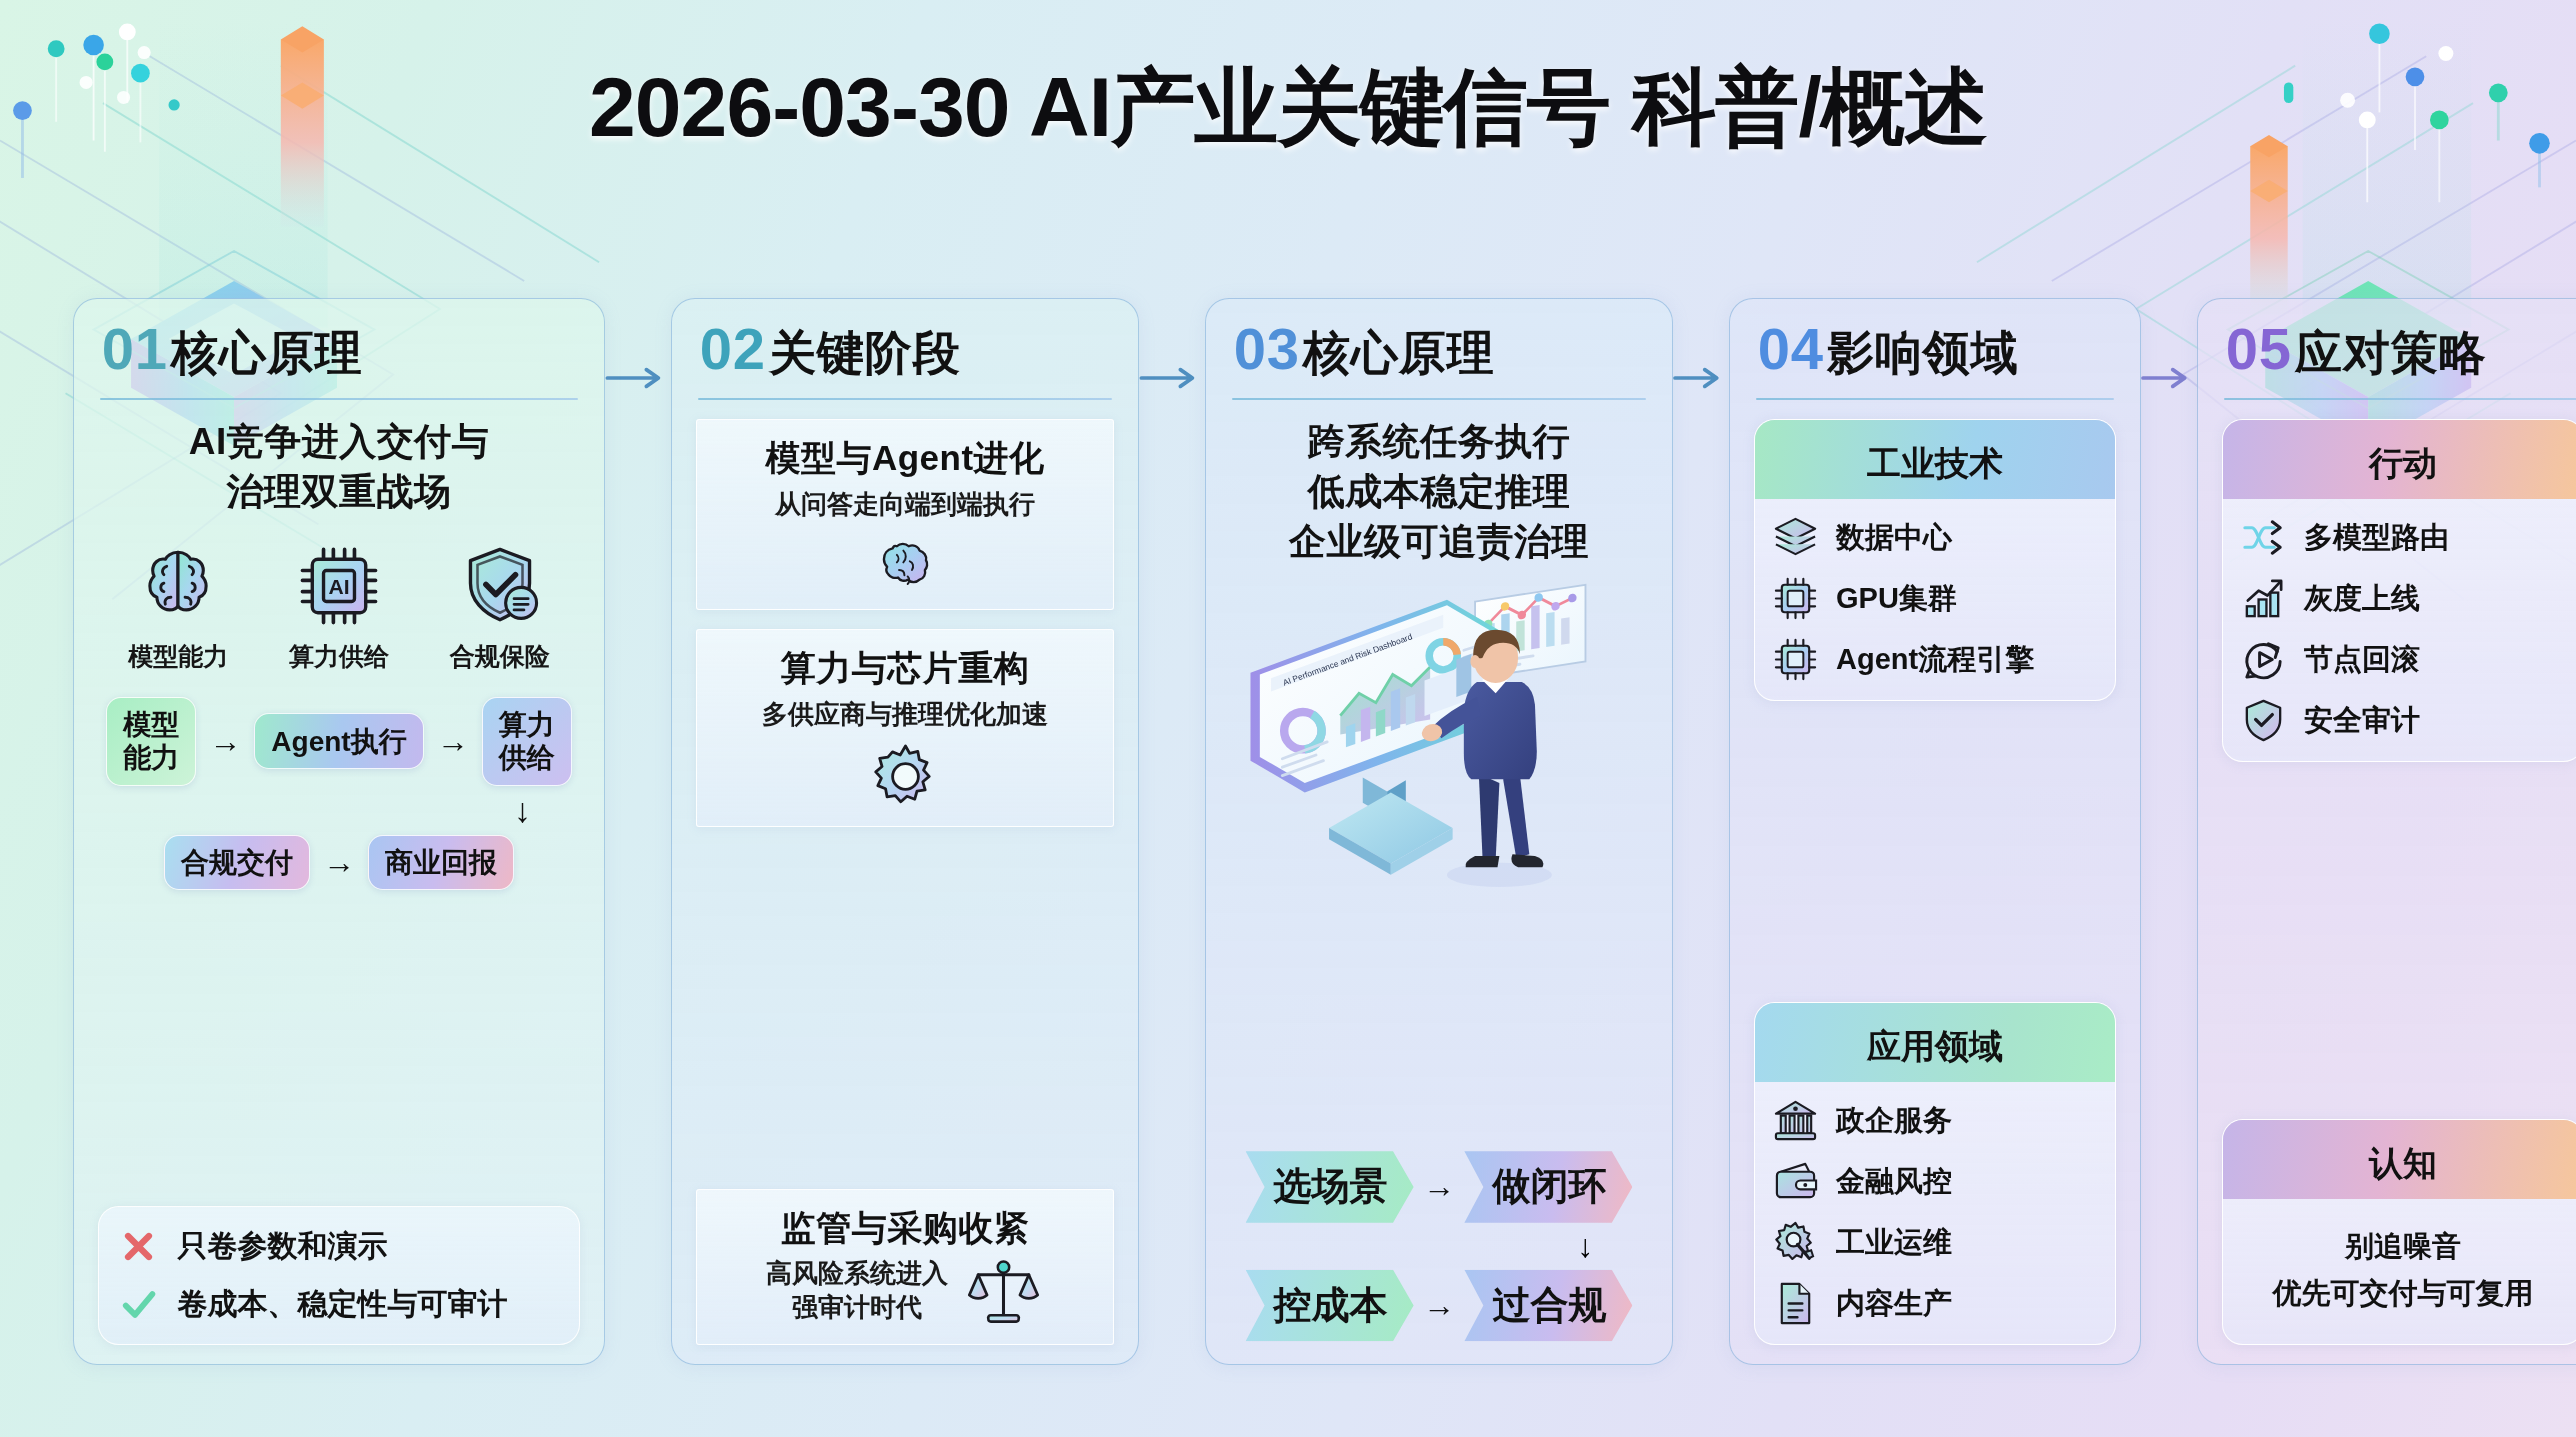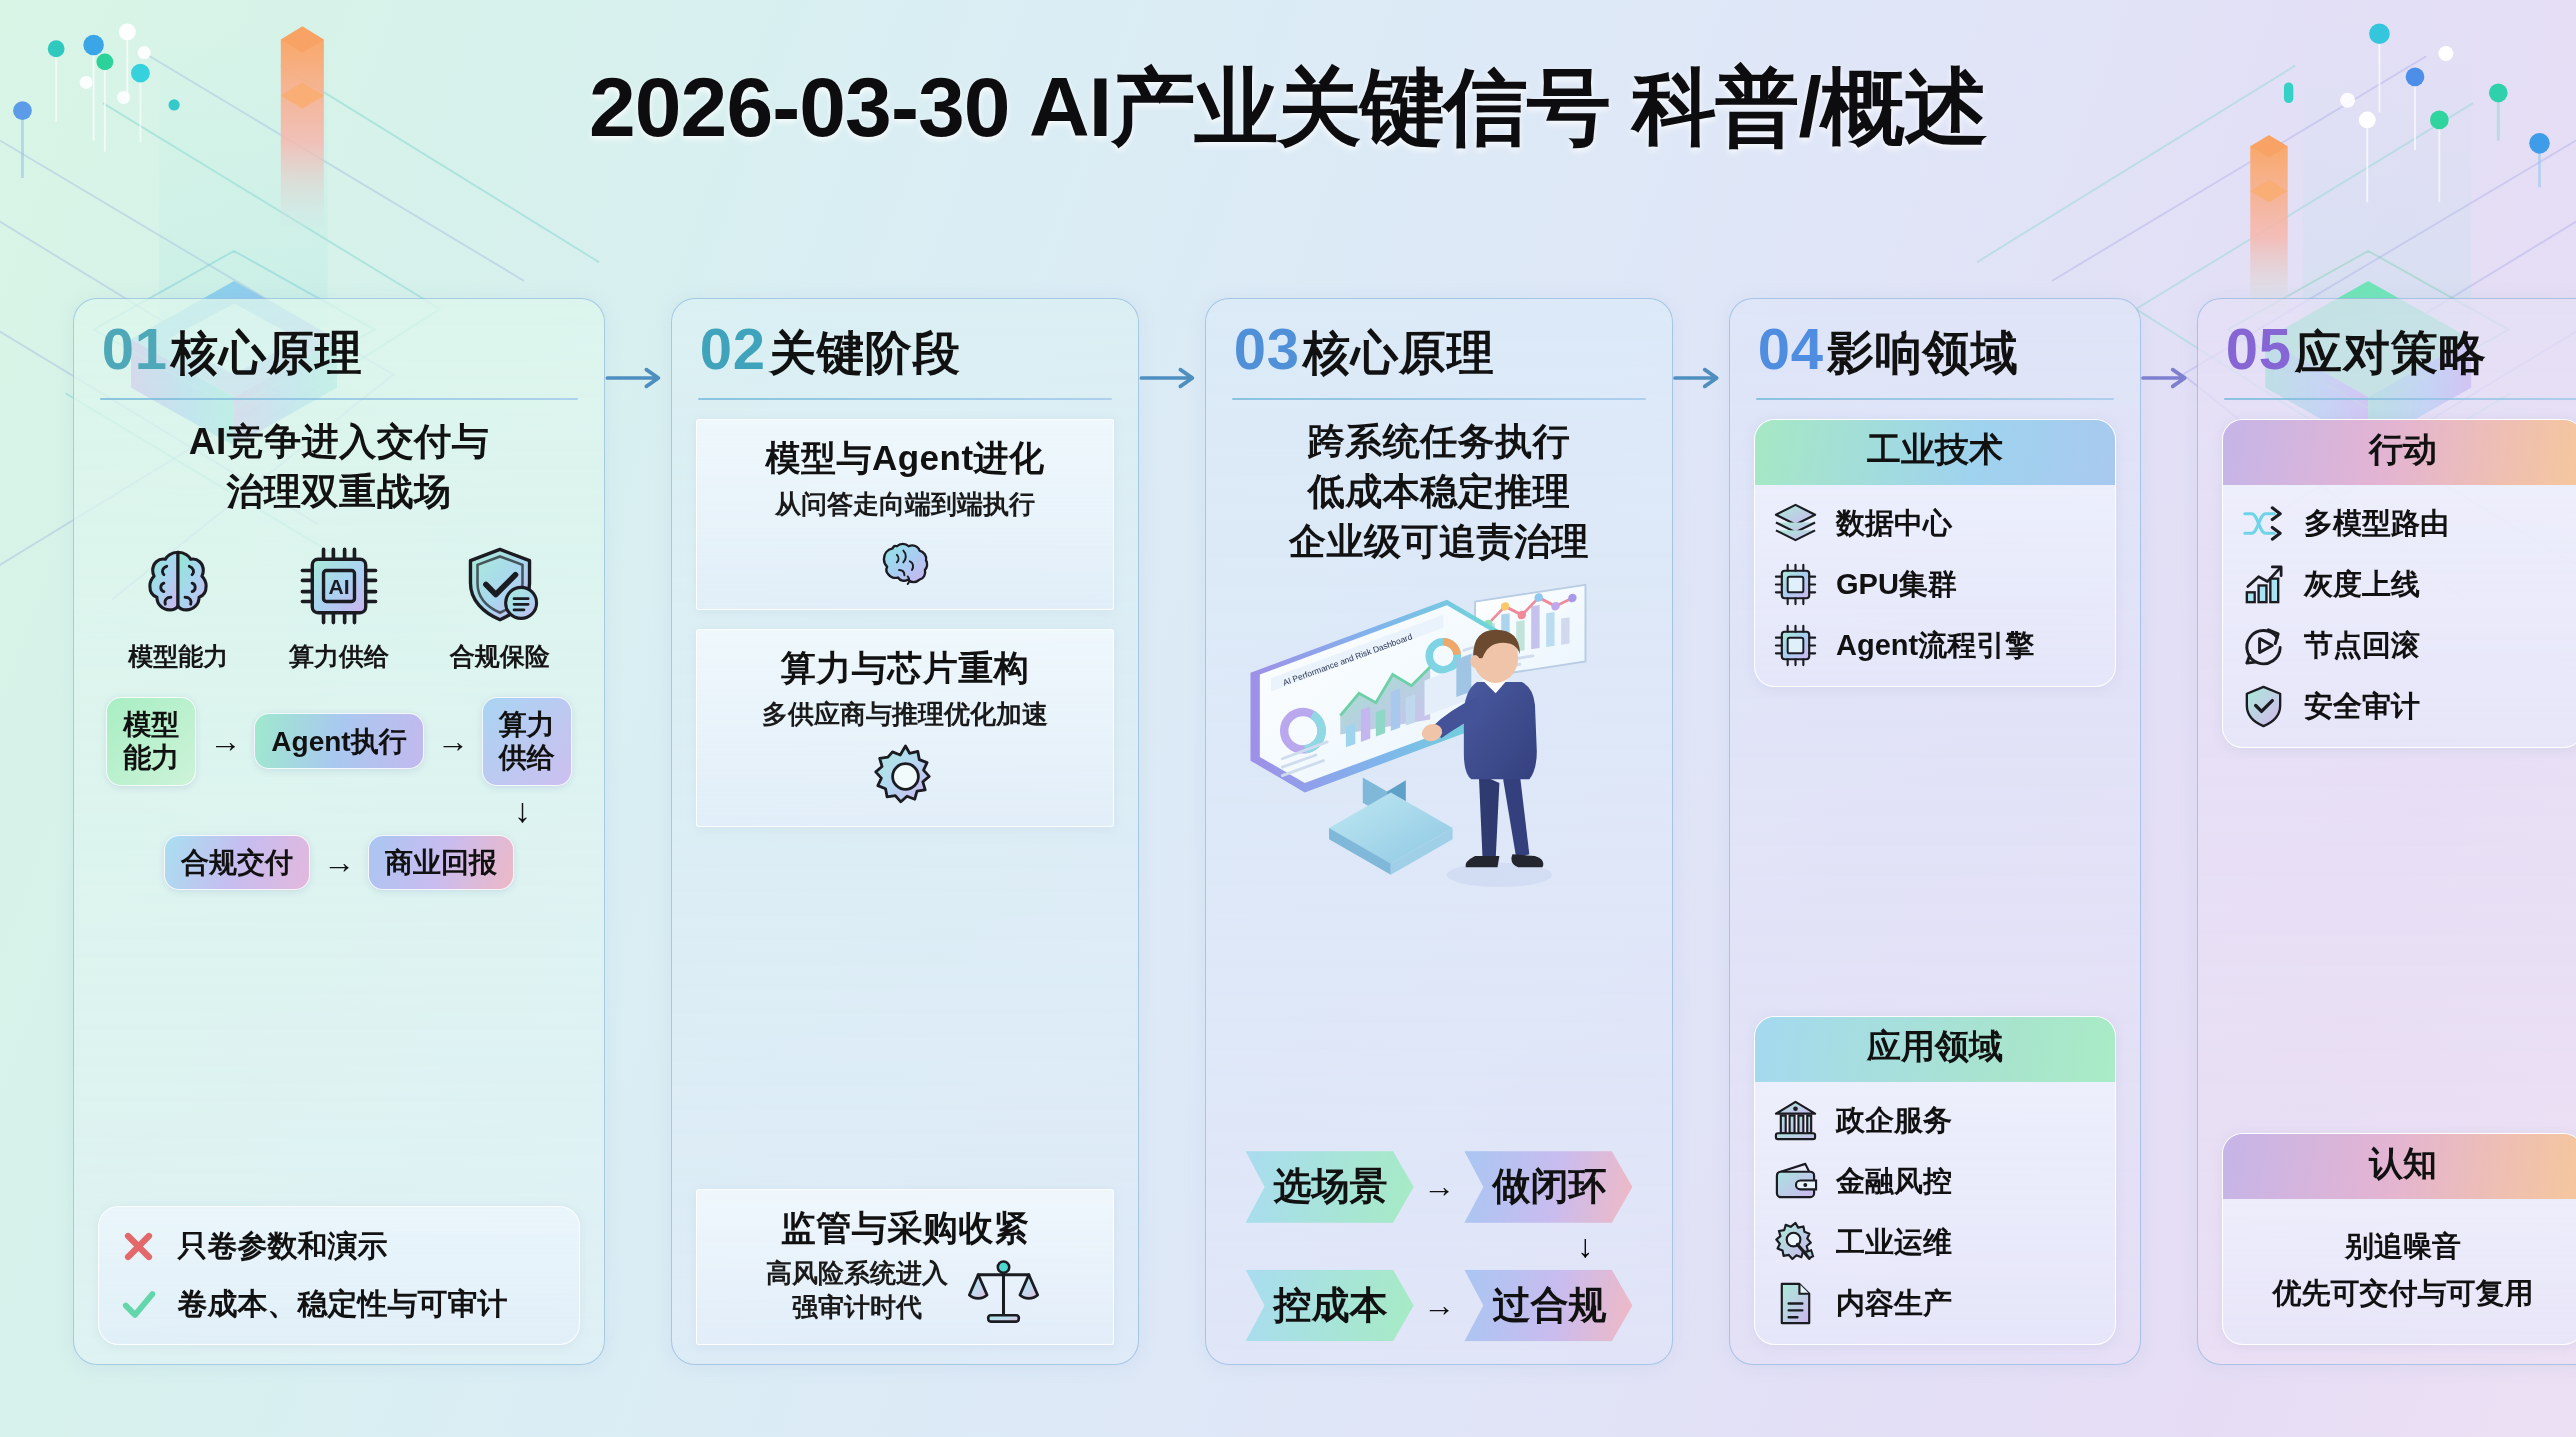--- a/index.html
+++ b/index.html
@@ -105,21 +105,21 @@
   .sp-sub { font-size:26px; font-weight:700; color:#1a1a1a; margin-top:5.6px; line-height:1.3; }
   .sp-icon { margin-top:7.5px; display:flex; justify-content:center; }
   .sp-row { display:flex; align-items:flex-start; justify-content:center; gap:15px; }
 
   
   .list-panel {
     border:1.9px solid rgba(255,255,255,.95); border-radius:20.6px; overflow:hidden;
     margin-top:19px; background:linear-gradient(180deg,rgba(240,243,253,.85),rgba(230,232,250,.72));
     box-shadow:0 1.9px 11.2px rgba(140,155,200,.16);
   }
-  .lp-head { text-align:center; font-size:34px; font-weight:700; color:#111; padding:7px 0 12px; }
+  .lp-head { text-align:center; font-size:34px; font-weight:700; color:#111; padding:21px 0 12px; }
   .lp-head.green { background:linear-gradient(100deg,#a6e8c4,#9fd3ee 60%,#a8c9ef); }
   .lp-head.teal  { background:linear-gradient(100deg,#a4d9ef,#a8e4cd 70%,#a9ecc6); }
   .lp-head.warm  { background:linear-gradient(100deg,#c5b5e8,#e3b4d3 45%,#f6c79b); }
   .lp-body { padding:15px 17px 17px; }
   .lp-item { display:flex; align-items:center; gap:17px; }
   .lp-item + .lp-item { margin-top:14px; }
   .lp-label { font-size:29px; font-weight:700; color:#111; white-space:nowrap; }
   .lp-text { padding:24px 13px 28px; text-align:center; }
   .lp-text .ln { display:block; font-size:29px; font-weight:700; color:#111; line-height:1.6; }
 

